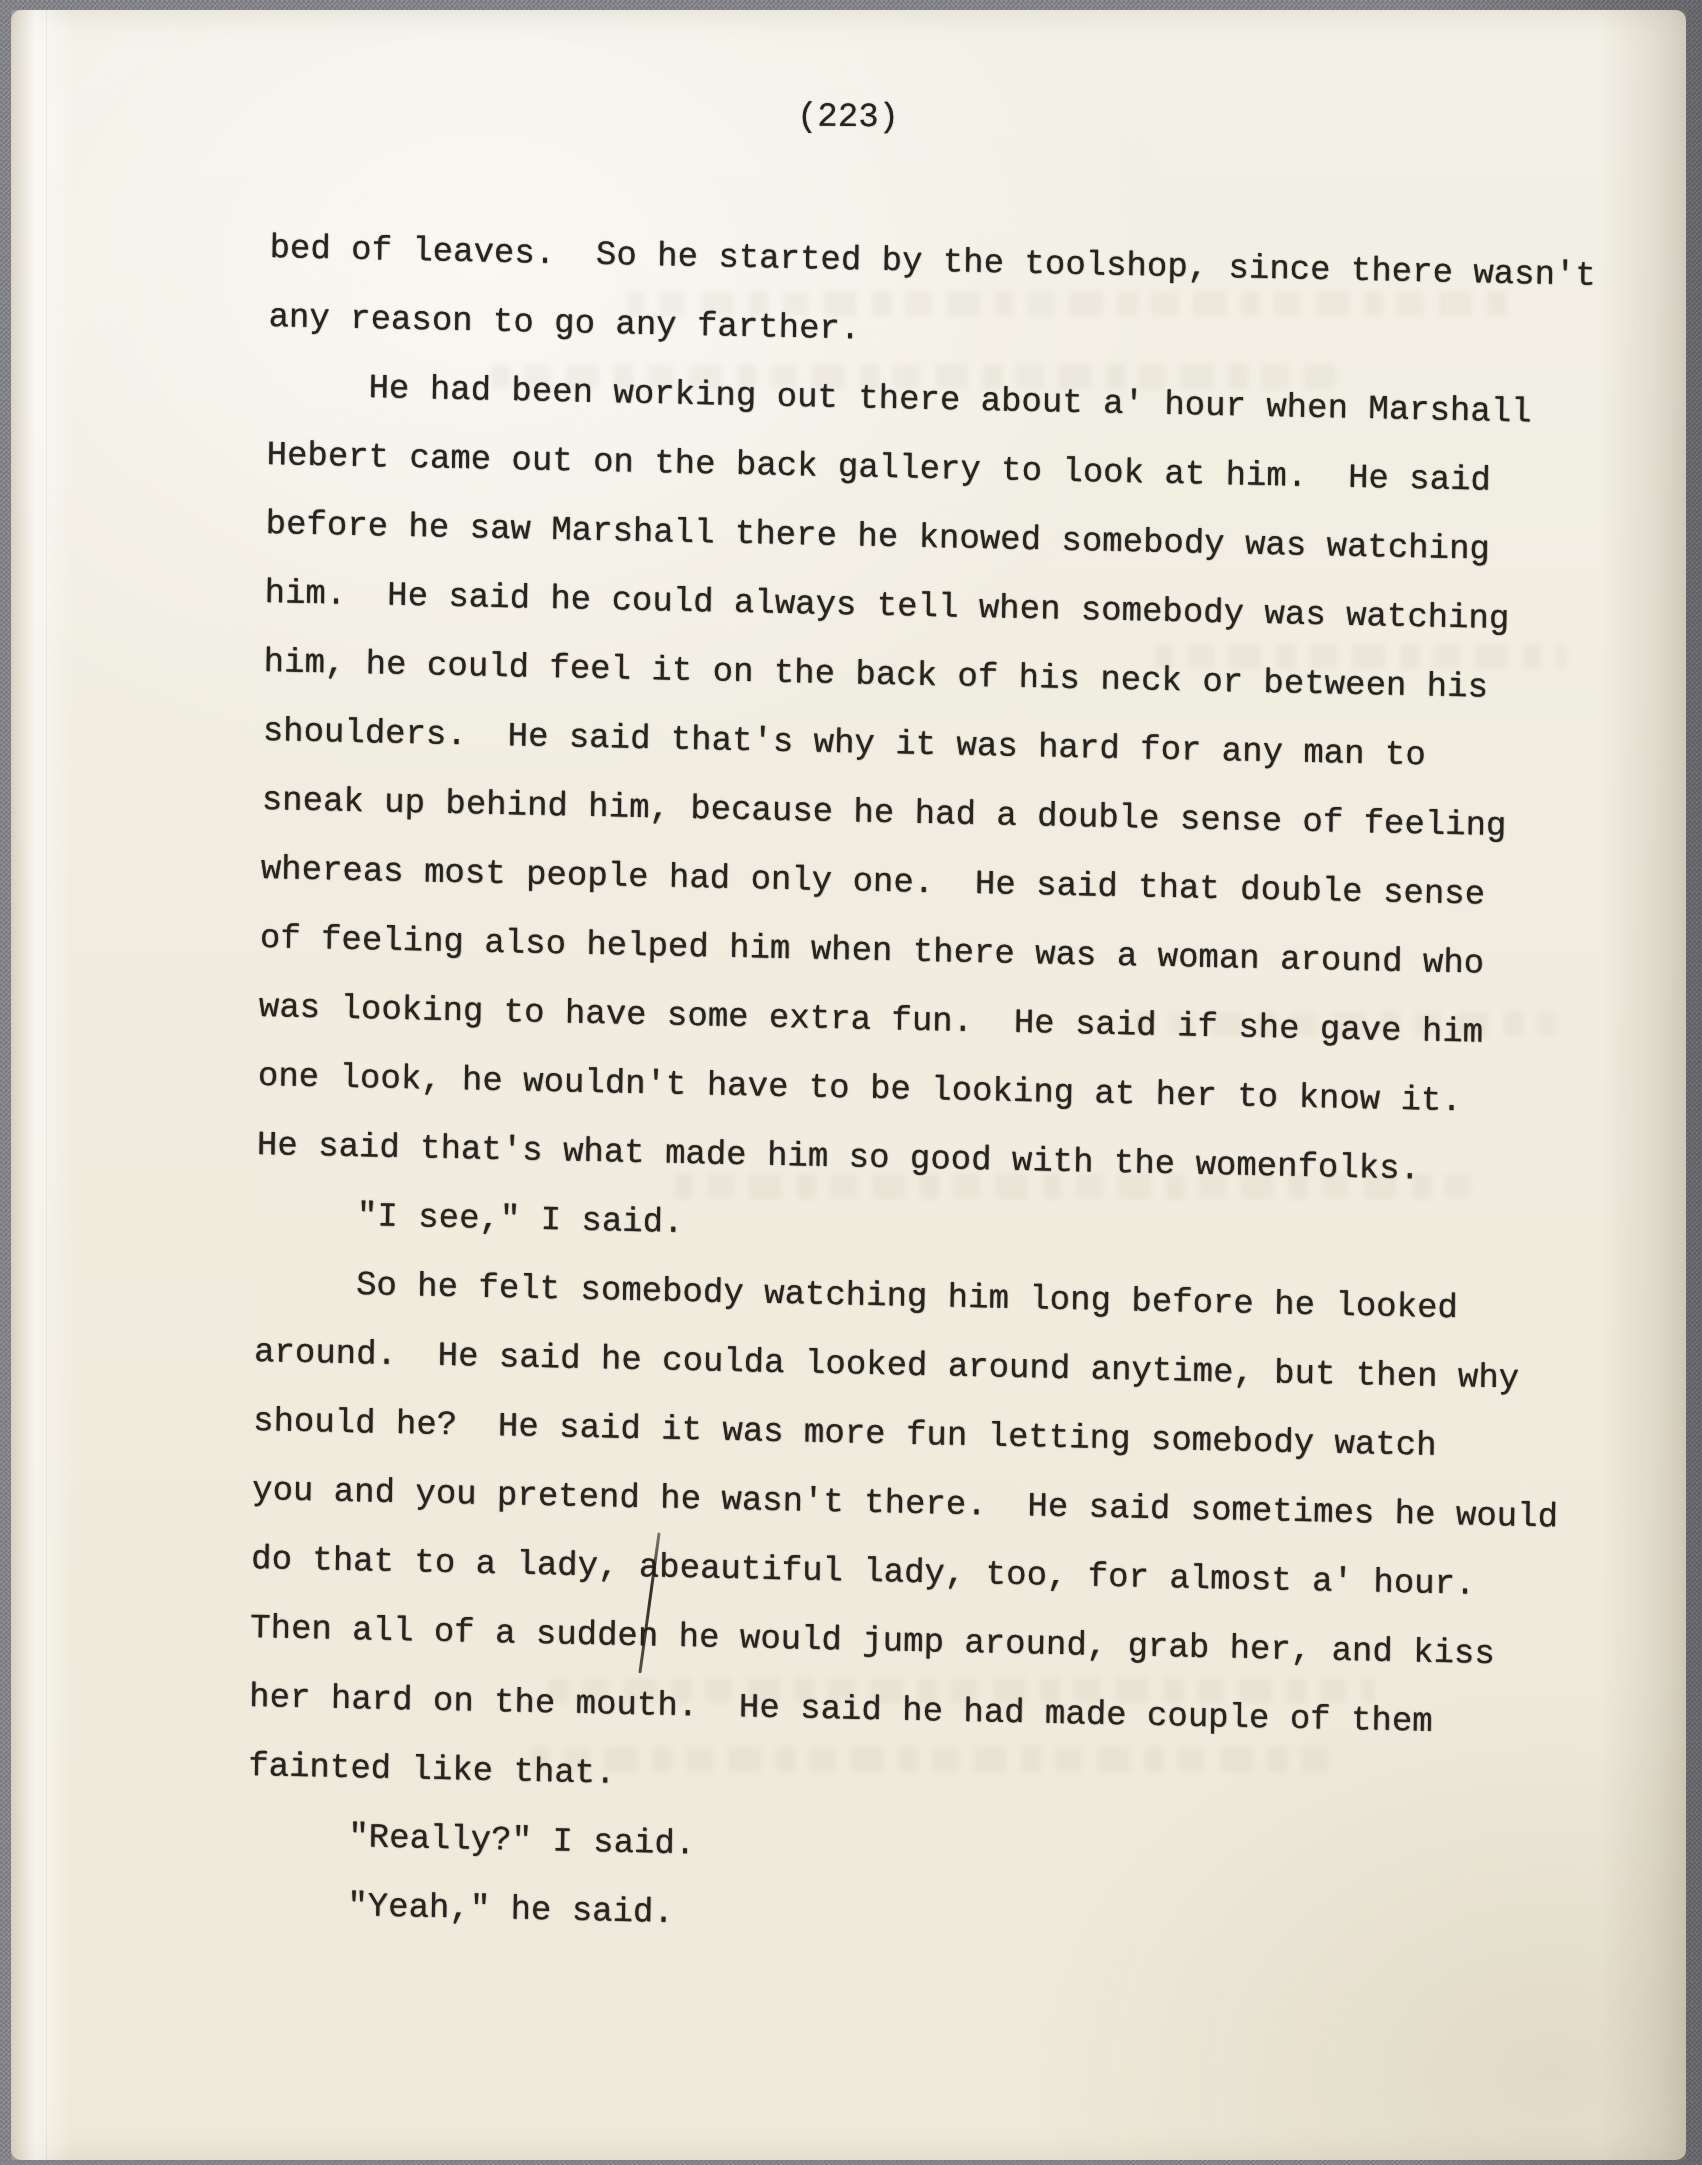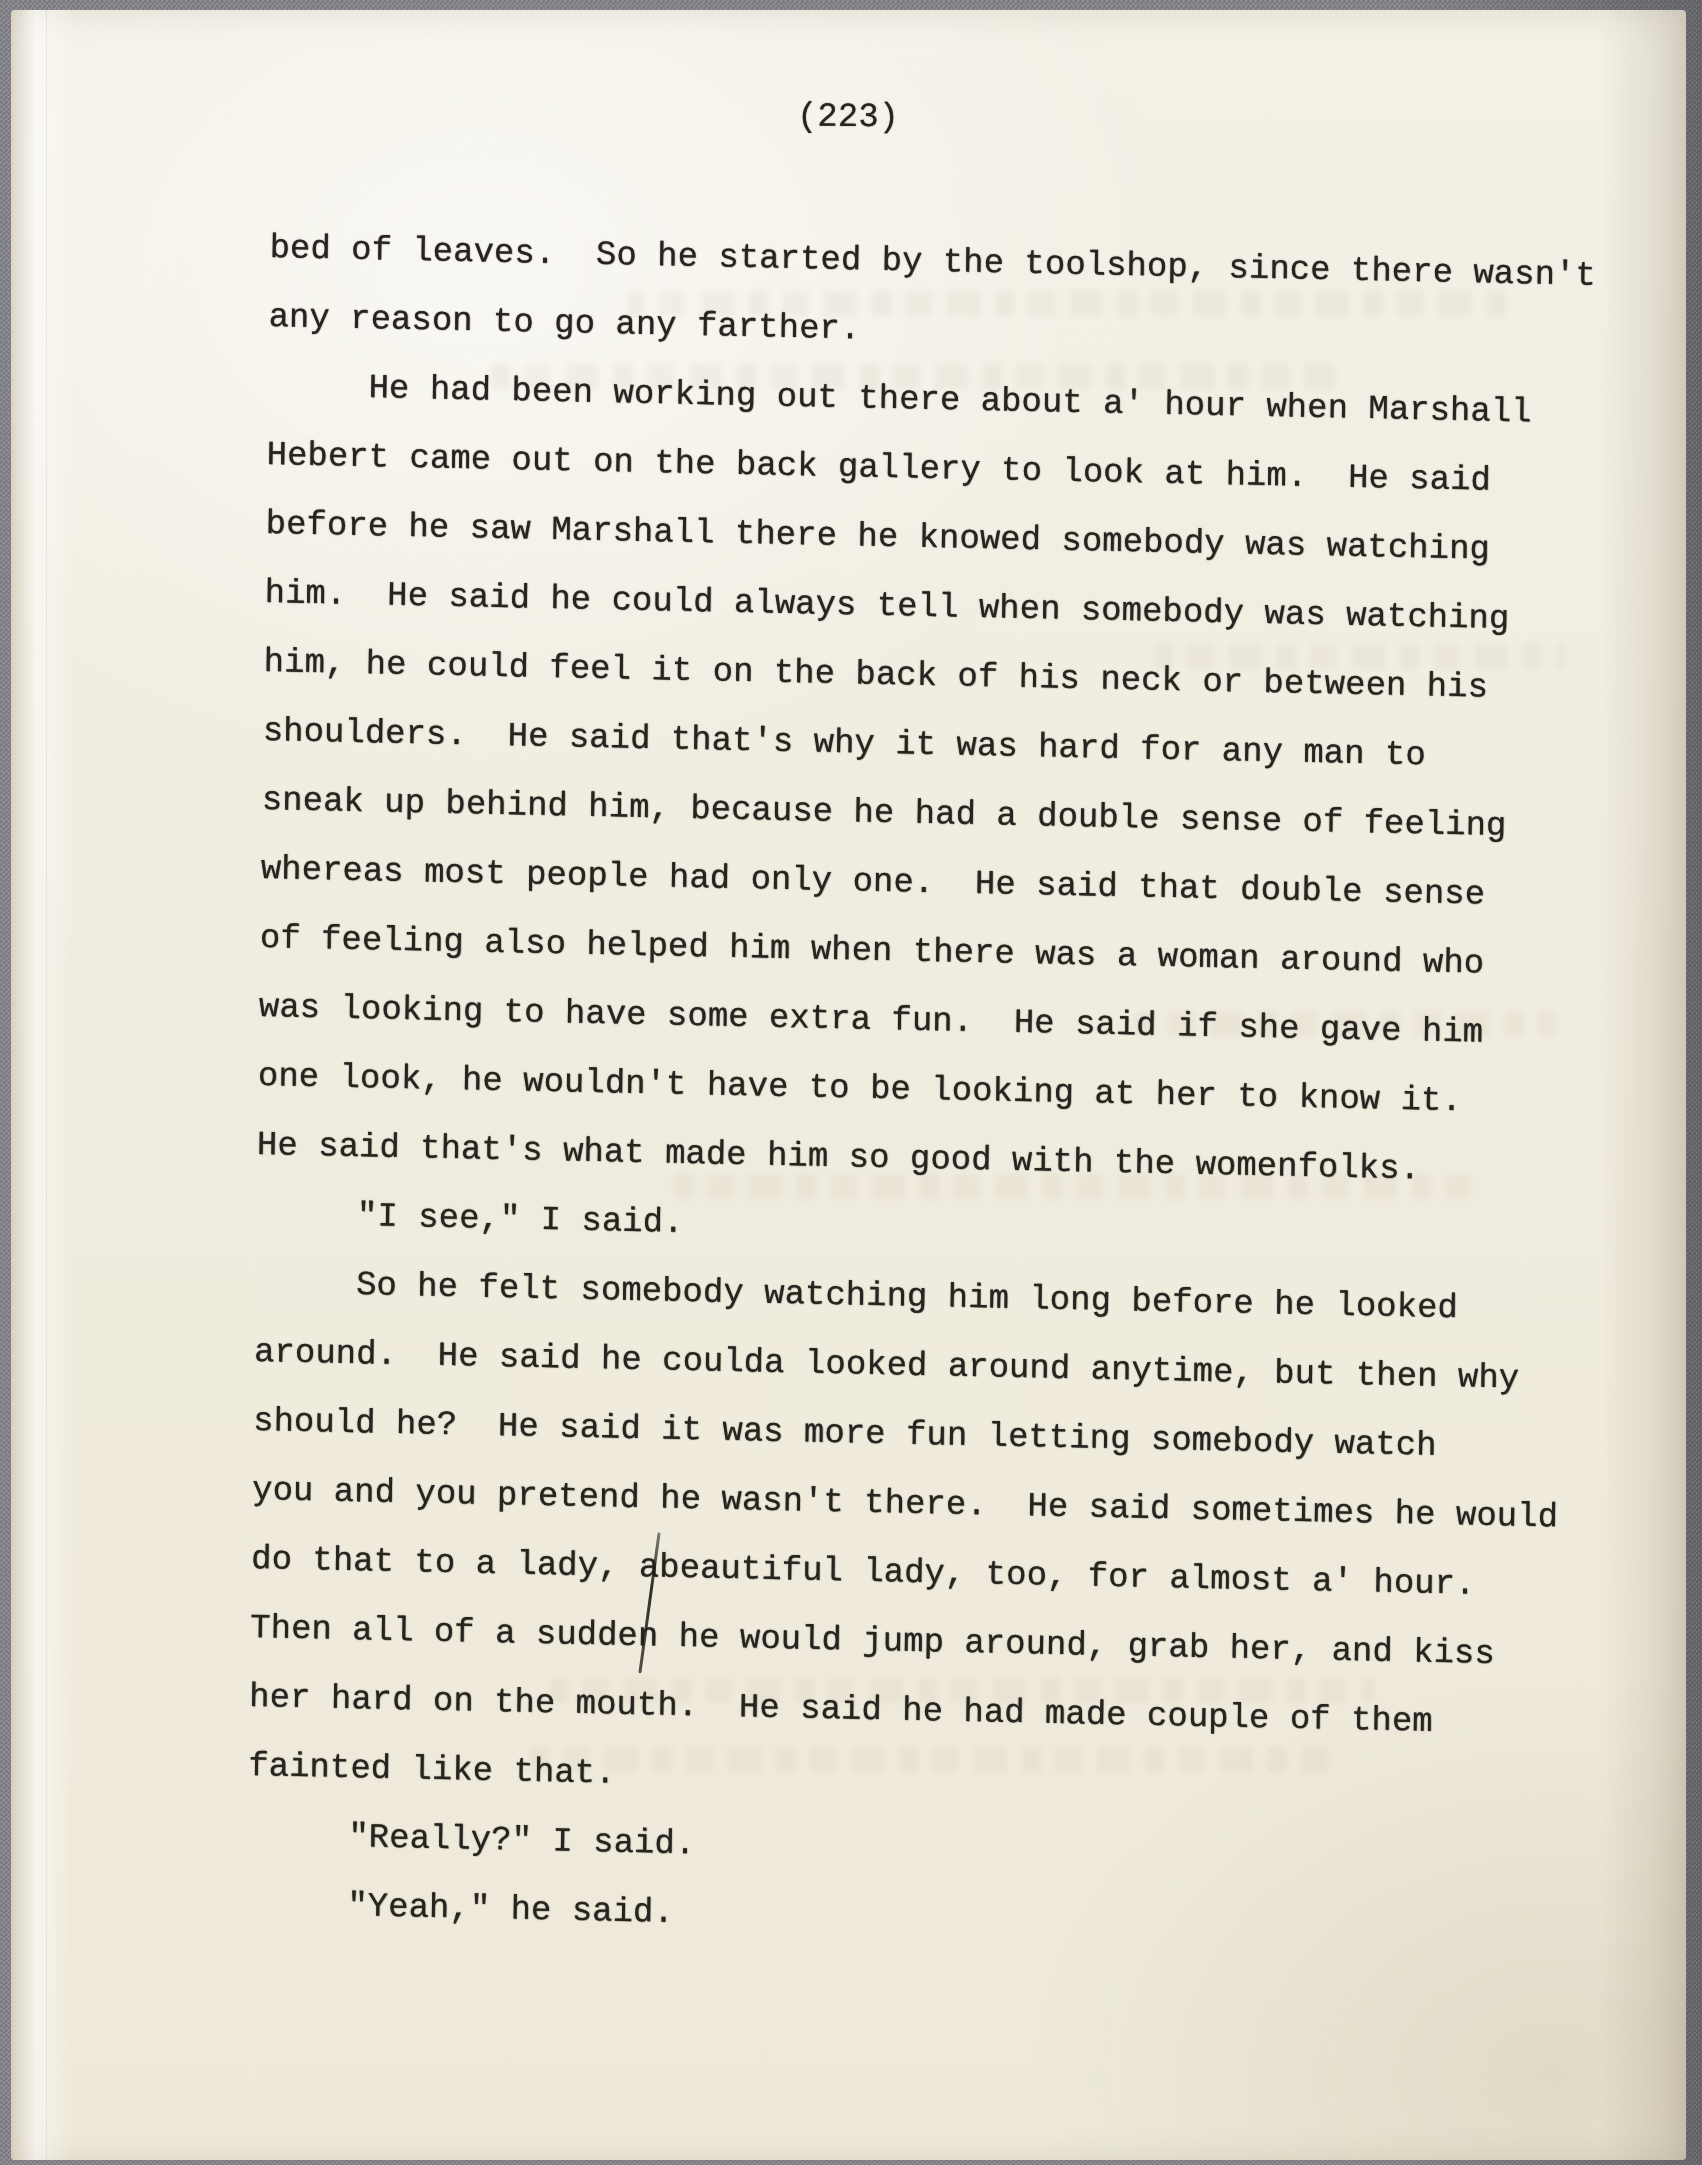--- a/index.html
+++ b/index.html
@@ -19,21 +19,21 @@
   
   .paper{
     position:absolute;
     left:10.6px; top:9.6px; right:16.3px; bottom:4.8px;
     background-color:#f0ecdf;
     background-image:
       radial-gradient(1153px 865px at 28% 12%, rgba(255,255,255,0.55), rgba(255,255,255,0) 60%),
       radial-gradient(865px 672px at 92% 96%, rgba(172,158,128,0.20), rgba(172,158,128,0) 60%),
       linear-gradient(180deg, #f3f0e6 0%, #f0ecdf 45%, #eee9d9 100%);
     box-shadow: inset 0 0 33px rgba(120,110,88,0.18);
-    border-radius:4px;
+    border-radius:10px;
   }
   
   .paper::before{
     content:""; position:absolute; left:0; top:0; bottom:0; width:67px;
     background:
       linear-gradient(90deg, rgba(190,180,158,0.35) 0px, rgba(255,255,255,0.5) 25px, rgba(255,255,255,0) 63px);
     pointer-events:none;
   }
   .paper::after{
     content:""; position:absolute; left:35px; top:0; bottom:0; width:1.9px;

